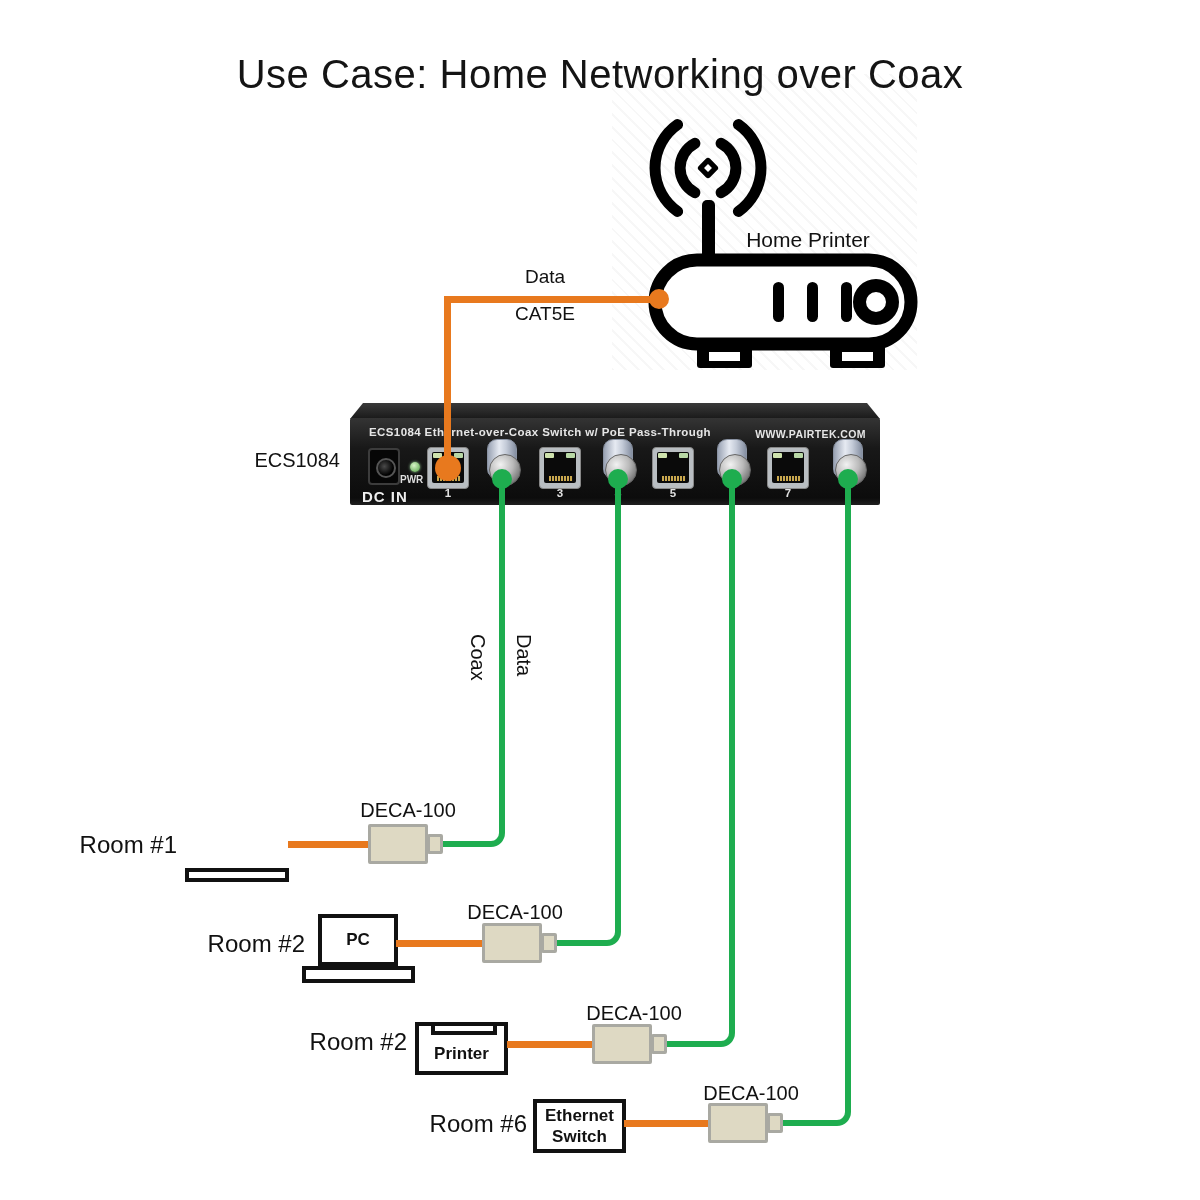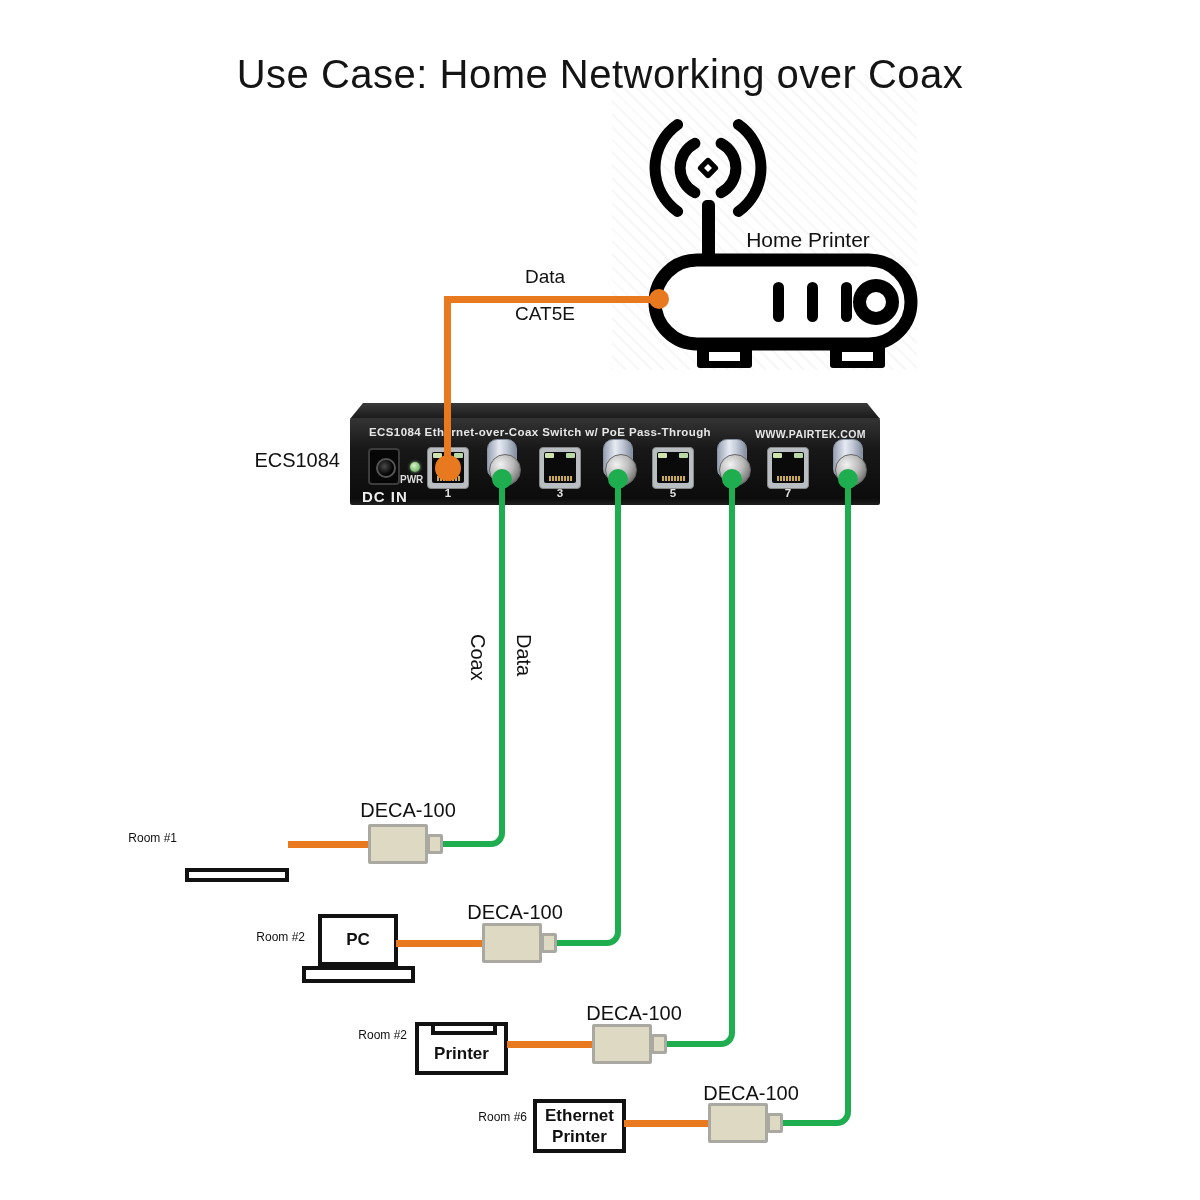--- a/index.html
+++ b/index.html
@@ -48,21 +48,21 @@
   .rj45 .pins { position:absolute; left:9px; bottom:7px; width:24px; height:5px;
                 background: repeating-linear-gradient(90deg,#caa84e 0 2px,#111 2px 3px); }
   .bnc-ring { top:36px; width:30px; height:40px; border-radius:10px;
               background: linear-gradient(90deg,#99a2b3,#e6eaf2 40%,#c4cbd8 65%,#848ea0); border:1px solid #8a93a3; }
   .bnc-barrel { top:51px; width:32px; height:32px; border-radius:50%;
                 background: radial-gradient(circle at 35% 32%, #f2f2f2, #b9b9b9 45%, #707070 80%, #5a5a5a); border:1px solid #666; }
   .pnum { top:84px; width:24px; text-align:center; font-size:11.5px; font-weight:bold; color:#e0e0e0; }
   .ecs-lbl { left:228px; top:449px; width:112px; text-align:right; font-size:20px; }
 
   
-  .room-lbl { width:115px; text-align:right; font-size:12px; }
+  .room-lbl { width:115px; text-align:right; font-size:24px; }
   .deca-lbl { width:130px; text-align:center; font-size:20px; }
   .deca-body { width:60px; height:40px; background:var(--adapter); border:3px solid var(--adapterbr); border-radius:2px; }
   .deca-nub  { width:16px; height:20px; background:var(--adapter); border:3px solid var(--adapterbr); border-radius:2px; }
   .devbox { background:#fff; border:4px solid #111; display:flex; align-items:center; justify-content:center;
             font-weight:bold; font-size:17px; text-align:center; line-height:1.25; }
   .plain { background:#fff; border:4px solid #111; }
 </style>
 </head>
 <body>
 
@@ -191,20 +191,20 @@
     <span>Printer</span>
   </div>
   <div class="abs plain" style="left:431px; top:1022px; width:66px; height:13px;"></div>
   <div class="abs oc" style="left:507px; top:1041px; width:85px; height:7px;"></div>
   <div class="abs deca-lbl" style="left:569px; top:1002px;">DECA-100</div>
   <div class="abs deca-body" style="left:592px; top:1024px;"></div>
   <div class="abs deca-nub" style="left:651px; top:1034px;"></div>
 
   <div class="abs room-lbl" style="left:412px; top:1110px;">Room #6</div>
   <div class="abs devbox" style="left:533px; top:1099px; width:93px; height:54px;">
-    <span style="display:block; width:80px;">Ethernet Printer</span>
+    <span style="display:block; width:80px;">Ethernet Switch</span>
   </div>
   <div class="abs oc" style="left:624px; top:1120px; width:84px; height:7px;"></div>
   <div class="abs deca-lbl" style="left:686px; top:1082px;">DECA-100</div>
   <div class="abs deca-body" style="left:708px; top:1103px;"></div>
   <div class="abs deca-nub" style="left:767px; top:1113px;"></div>
 
 </div>
 
 </body></html>

